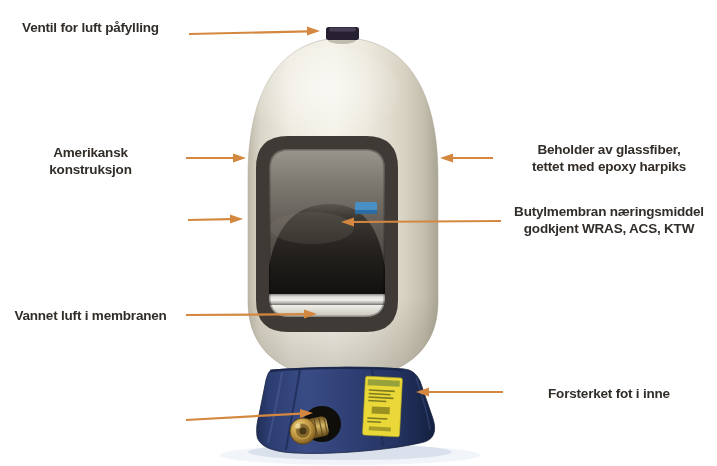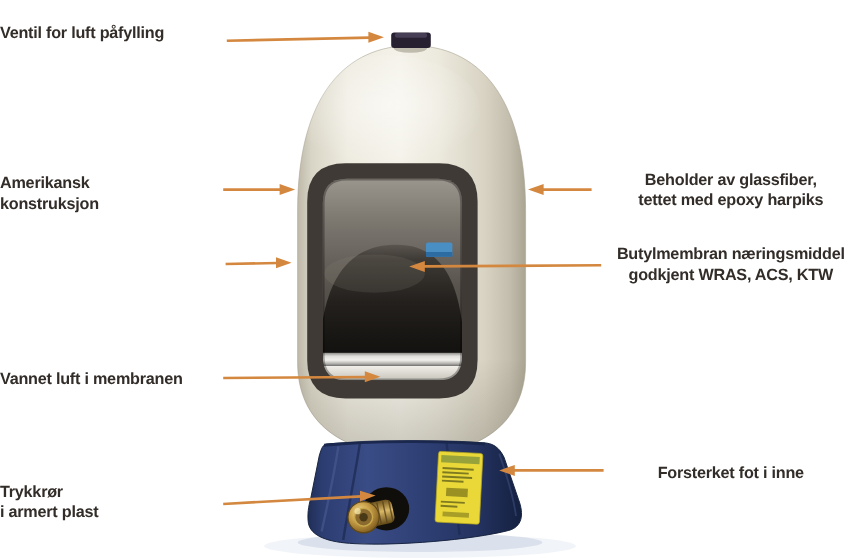--- a/index.html
+++ b/index.html
@@ -13,21 +13,21 @@
   .illustration{position:absolute;left:0;top:0;}
   .label{
     position:absolute;
     font-weight:bold;
     font-size:13.5px;
     line-height:17px;
     letter-spacing:-0.2px;
     color:#322d28;
     white-space:pre-line;
   }
-  .label.left{left:0;width:181px;text-align:left;}
+  .label.left{left:0;width:181px;text-align:center;}
   .label.right{left:506px;width:206px;text-align:center;}
 </style>
 </head>
 <body>
 
 <div class="stage">
 
   <svg class="illustration" width="717" height="466" viewBox="0 0 717 466">
     <defs>
       <linearGradient id="gTank" x1="248" y1="0" x2="438" y2="0" gradientUnits="userSpaceOnUse">
@@ -195,20 +195,18 @@
         <line x1="428" y1="392" x2="503" y2="392" stroke-width="2.2"></line>
         <polygon points="416,392 429,387.4 429,396.6" stroke="none"></polygon>
       </g>
     </g>
   </svg>
 
   <div class="label left" style="top:19px">Ventil for luft påfylling</div>
   <div class="label left" style="top:144px">Amerikansk
 konstruksjon</div>
   <div class="label left" style="top:307px">Vannet luft i membranen</div>
-  <div class="label left" style="top:401px">Trykkrør
-i armert plast</div>
   <div class="label right" style="top:141px">Beholder av glassfiber,
 tettet med epoxy harpiks</div>
   <div class="label right" style="top:203px">Butylmembran næringsmiddel
 godkjent WRAS, ACS, KTW</div>
   <div class="label right" style="top:385px">Forsterket fot i inne</div>
 </div>
 
 </body></html>

